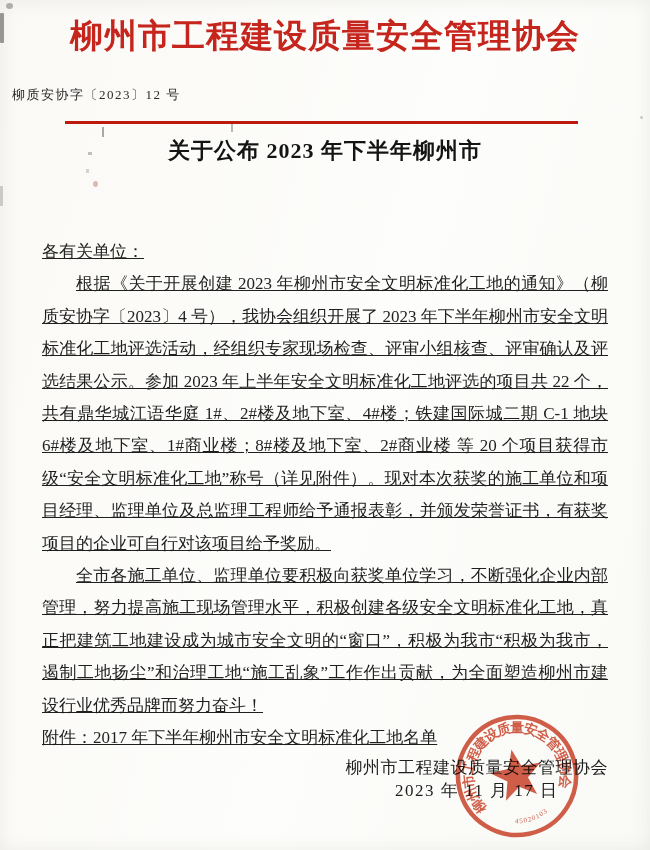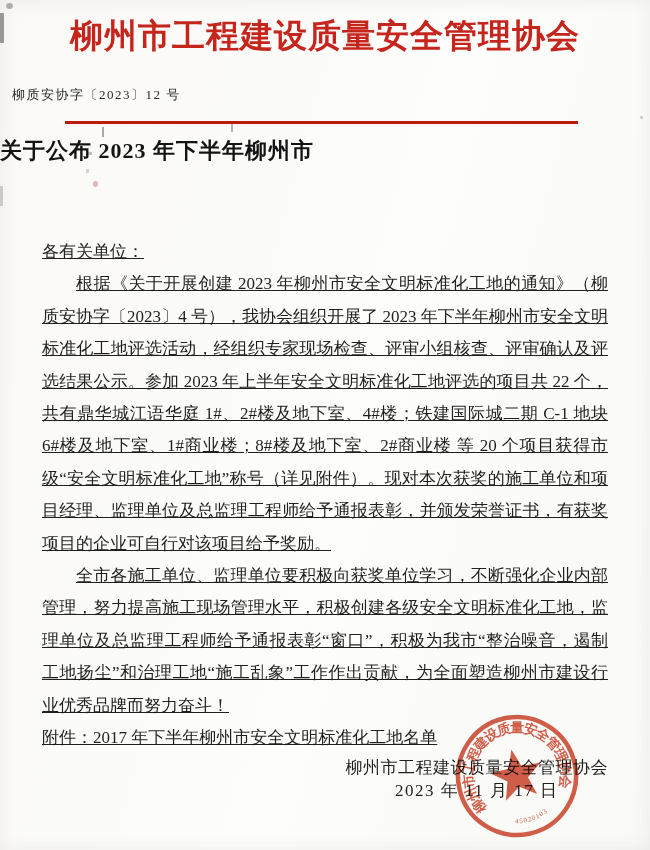--- a/index.html
+++ b/index.html
@@ -12,21 +12,21 @@
   .org-header {
     position:absolute; top:14px; left:0; width:100%; text-align:center;
     font-size:33px; font-weight:bold; color:#c5251c; letter-spacing:1px; white-space:nowrap;
   }
   .doc-no {
     position:absolute; top:86px; left:12px; width:100%; text-align:left;
     font-size:13px; color:#2a2a2a; letter-spacing:1.5px;
   }
   .rule { position:absolute; top:121px; left:65px; width:513px; height:3px; background:#bd1a0e; }
   .title-block {
-    position:absolute; top:130px; left:0; width:100%; 
+    position:absolute; top:130px; left:0; width:100%; text-align:center;
     font-size:22px; font-weight:bold; color:#141414; line-height:41px; letter-spacing:1px;
   }
   .body-text {
     position:absolute; top:236px; left:42px; width:566px;
     font-size:17px; line-height:32.4px; color:#1f1f1f; text-align:justify;
   }
   .body-text p { margin:0;text-decoration:underline; }
   .para { text-indent:2em; }
   .attachment { margin-top:24px; text-align:left; }
   .sig-block {
@@ -73,21 +73,21 @@
 
   <div class="rule"></div>
 
   <div class="title-block">
     <div>关于公布 2023 年下半年柳州市</div>
   </div>
 
   <div class="body-text">
     <p class="salutation">各有关单位：</p>
     <p class="para">根据《关于开展创建 2023 年柳州市安全文明标准化工地的通知》（柳质安协字〔2023〕4 号），我协会组织开展了 2023 年下半年柳州市安全文明标准化工地评选活动，经组织专家现场检查、评审小组核查、评审确认及评选结果公示。参加 2023 年上半年安全文明标准化工地评选的项目共 22 个，共有鼎华城江语华庭 1#、2#楼及地下室、4#楼；铁建国际城二期 C-1 地块 6#楼及地下室、1#商业楼；8#楼及地下室、2#商业楼 等 20 个项目获得市级“安全文明标准化工地”称号（详见附件）。现对本次获奖的施工单位和项目经理、监理单位及总监理工程师给予通报表彰，并颁发荣誉证书，有获奖项目的企业可自行对该项目给予奖励。</p>
-    <p class="para">全市各施工单位、监理单位要积极向获奖单位学习，不断强化企业内部管理，努力提高施工现场管理水平，积极创建各级安全文明标准化工地，监理单位及总监理工程师给予通报表彰“窗口”，积极为我市“整治噪音，遏制工地扬尘”和治理工地“施工乱象”工作作出贡献，为全面塑造柳州市建设行业优秀品牌而努力奋斗！</p>
+    <p class="para">全市各施工单位、监理单位要积极向获奖单位学习，不断强化企业内部管理，努力提高施工现场管理水平，积极创建各级安全文明标准化工地，真正把建筑工地建设成为城市安全文明的“窗口”，积极为我市“积极为我市，遏制工地扬尘”和治理工地“施工乱象”工作作出贡献，为全面塑造柳州市建设行业优秀品牌而努力奋斗！</p>
     <p class="attachment">附件：2017 年下半年柳州市安全文明标准化工地名单</p>
   </div>
 
   <div class="sig-block">
     <div>柳州市工程建设质量安全管理协会</div>
     <div class="sig-date">2023 年 11 月 17 日</div>
   </div>
 
   <svg class="seal" viewBox="-70 -70 140 140" xmlns="http://www.w3.org/2000/svg">
     <defs>

